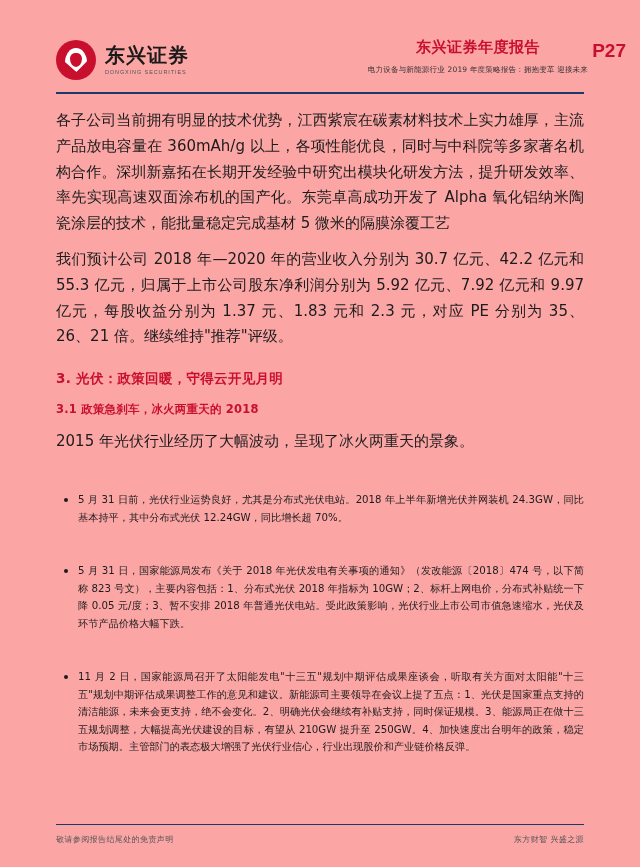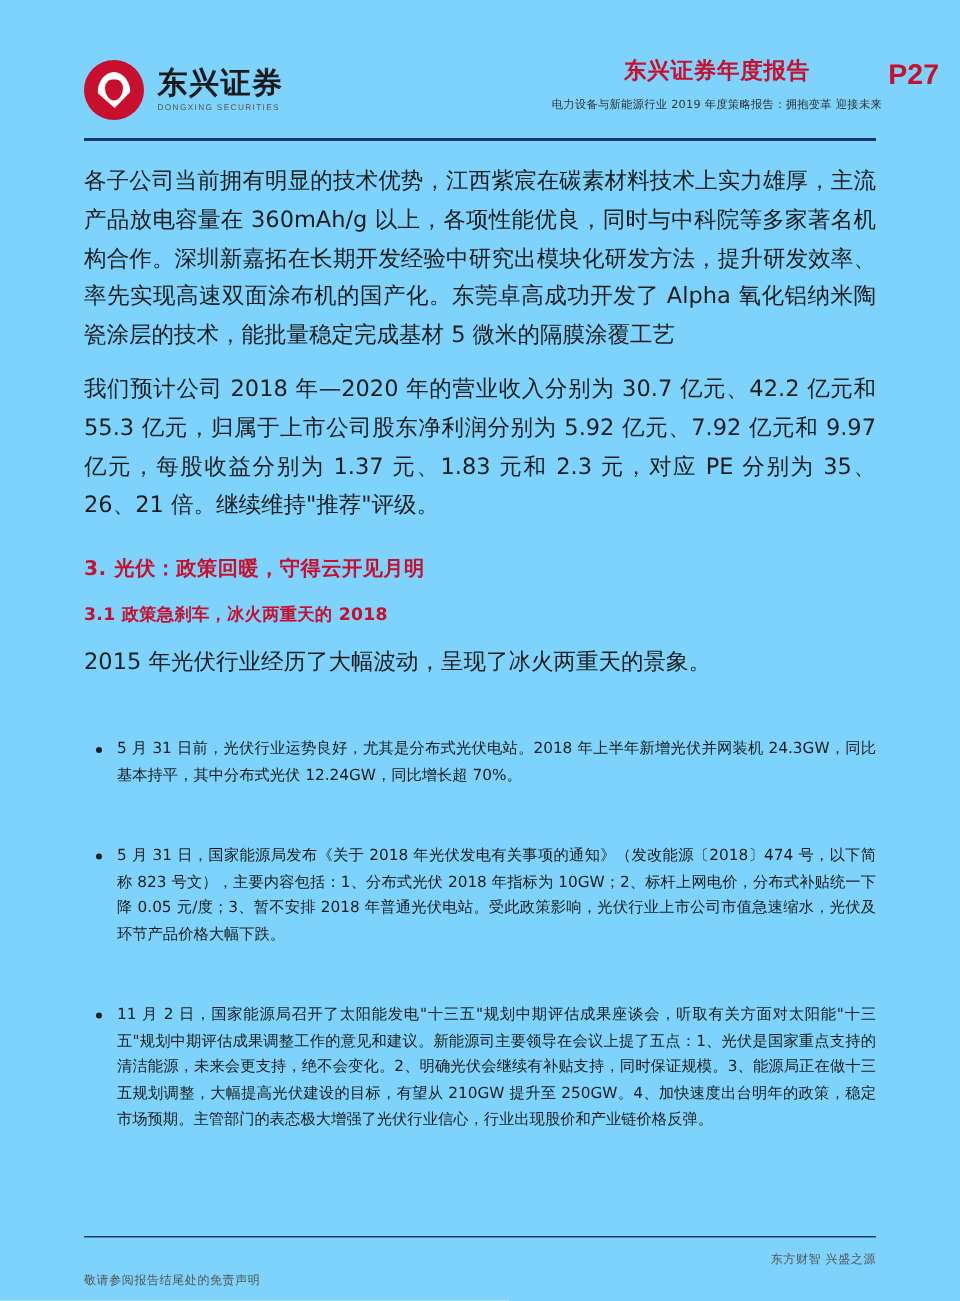--- a/index.html
+++ b/index.html
@@ -12,21 +12,21 @@
     background: #ffffff;
     font-family: "Liberation Sans", sans-serif;
     color: #1a1a1a;
     position: relative;
     overflow: hidden;
   }
   .page {
     position: absolute;
     left: 0; top: 0;
     width: 640px; height: 867px;
-    background: #7dd3fc;
+    background: #fca5a5;
   }
 
   
   .header {
     position: absolute;
     left: 0; top: 0;
     width: 640px;
     height: 92px;
   }
   .logo-block {
@@ -179,21 +179,21 @@
     position: absolute;
     left: 56px;
     bottom: 42px;
     width: 528px;
     height: 1px;
     background: #1a3a6b;
   }
   .footer-left {
     position: absolute;
     left: 56px;
-    bottom: 8px;
+    bottom: 22px;
     font-size: 8px;
     color: #555;
     letter-spacing: 0.4px;
     font-family: "DejaVu Sans", "Liberation Sans", sans-serif;
   }
   .footer-right {
     position: absolute;
     right: 56px;
     bottom: 22px;
     font-size: 8px;

